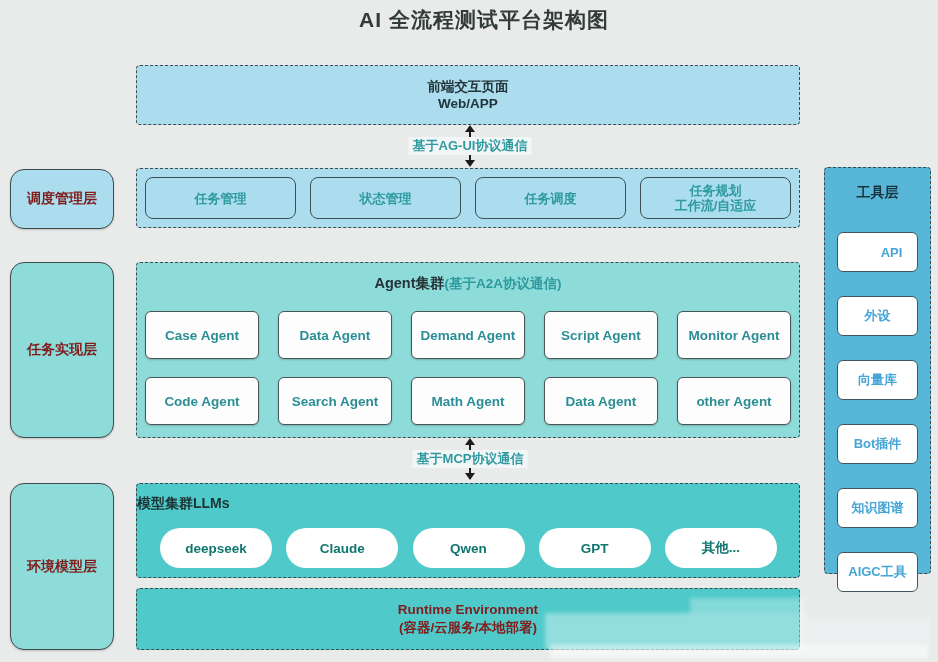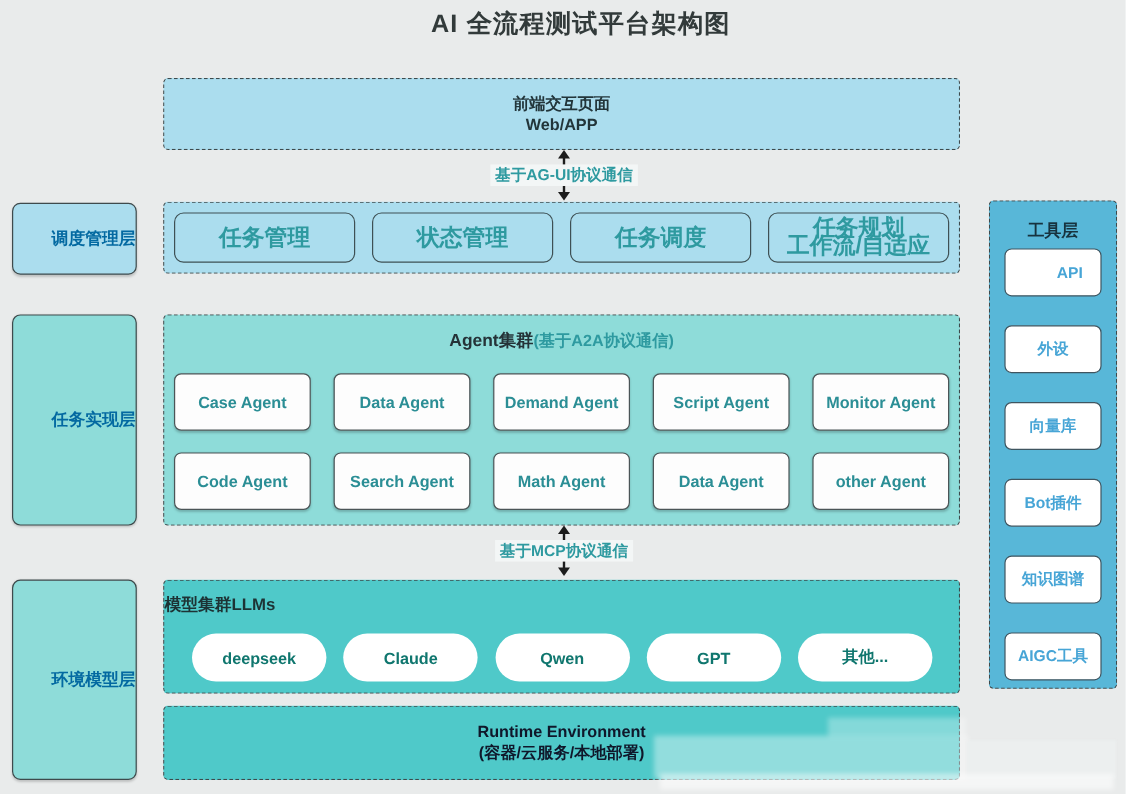--- a/index.html
+++ b/index.html
@@ -7,22 +7,22 @@
   .stage{position:relative;width:938px;height:662px;background:var(--bg);overflow:hidden;}
 
   .title{position:absolute;left:30px;right:0;top:6px;text-align:center;
          font-size:21px;font-weight:bold;color:#323a3a;letter-spacing:1px;}
 
   .box{position:absolute;box-sizing:border-box;}
   .dashed{border:1.6px dashed var(--borderDark);border-radius:4px;}
   .solid{border:1.5px solid var(--borderDark);border-radius:7px;}
 
   
-  .layer{background:var(--lightBlue);display:flex;align-items:center;justify-content:flex-end;
-         font-size:14px;font-weight:bold;color:#0369a1;box-shadow:0 1px 2px rgba(0,0,0,.18);}
+  .layer{background:var(--lightBlue);display:flex;align-items:center;justify-content:center;
+         font-size:14px;font-weight:bold;color:#7f1d1d;box-shadow:0 1px 2px rgba(0,0,0,.18);border-radius:14px;}
   .layer.teal{background:var(--turquoise);}
 
   
   .front{left:136px;top:65px;width:664px;height:60px;background:var(--lightBlue);
          display:flex;align-items:center;justify-content:center;}
   .front .lbl{font-size:13.5px;font-weight:bold;color:#22353a;white-space:pre-line;
               text-align:center;line-height:17px;}
 
   
   .aline{position:absolute;left:469px;width:1.6px;background:#1c1c1c;}
@@ -32,21 +32,21 @@
   .ahead.down{border-top:7px solid #1c1c1c;}
   .alabel{position:absolute;left:470px;transform:translateX(-50%);background:#f3f6f6;
           color:var(--tealText);font-size:13px;font-weight:bold;line-height:18px;
           padding:0 4px;white-space:nowrap;}
 
   
   .dispatch{left:136px;top:168px;width:664px;height:60px;background:var(--lightBlue);
             display:flex;gap:14px;padding:8px;}
   .dispatch .item{flex:1;border:1.4px solid #3e5054;border-radius:8px;background:var(--lightBlue);
                   display:flex;align-items:center;justify-content:center;text-align:center;
-                  font-size:19px;font-weight:bold;color:var(--tealText);
+                  font-size:13px;font-weight:bold;color:var(--tealText);
                   white-space:pre-line;line-height:15px;}
 
   
   .agents{left:136px;top:262px;width:664px;height:176px;background:var(--turquoise);}
   .agents .hdr{position:absolute;left:0;right:0;top:11px;text-align:center;font-size:14.5px;}
   .agents .hdr .t1{font-weight:bold;color:#253338;}
   .agents .hdr .t2{font-weight:600;color:var(--tealText);font-size:13.5px;}
   .agent-grid{position:absolute;left:8px;right:8px;top:48px;
               display:grid;grid-template-columns:repeat(5,1fr);gap:18px 19px;}
   .agent-box{height:46px;background:#fdfdfd;border:1.3px solid #4b5557;border-radius:6px;
@@ -58,30 +58,30 @@
   .models .hdr{position:absolute;left:0;right:0;top:11px;text-align:left;
                font-size:14px;font-weight:bold;color:#1d3335;}
   .pill-row{position:absolute;left:23px;right:22px;top:44px;display:flex;justify-content:space-between;}
   .pill{width:112px;height:40px;background:#fff;border-radius:20px;
         display:flex;align-items:center;justify-content:center;
         font-size:13.5px;font-weight:600;color:#0f766e;}
 
   
   .runtime{left:136px;top:588px;width:664px;height:62px;background:var(--teal);
            display:flex;align-items:center;justify-content:center;}
-  .runtime .lbl{font-size:13.5px;font-weight:bold;color:#0f172a;white-space:pre-line;
+  .runtime .lbl{font-size:13.5px;font-weight:bold;color:#7f1d1d;white-space:pre-line;
                 text-align:center;line-height:18px;}
 
   
   .tools{left:824px;top:167px;width:107px;height:407px;background:var(--toolBlue);}
   .tools .hdr{margin-top:16px;text-align:center;font-size:14px;font-weight:bold;color:#17333f;}
   .tool-box{margin:24px 12px 0 12px;height:38px;background:#fff;border:1.3px solid #3f5560;
             border-radius:6px;display:flex;align-items:center;justify-content:center;
             font-size:13px;font-weight:bold;color:#47a5d6;}
-  .tool-box.first{margin-top:5px;padding-left:28px;}
+  .tool-box.first{margin-top:30px;padding-left:28px;}
 
   
   .smudge{position:absolute;pointer-events:none;z-index:5;}
 </style>
 </head>
 <body>
 
 <div class="stage">
 
   <div class="title">AI 全流程测试平台架构图</div>

